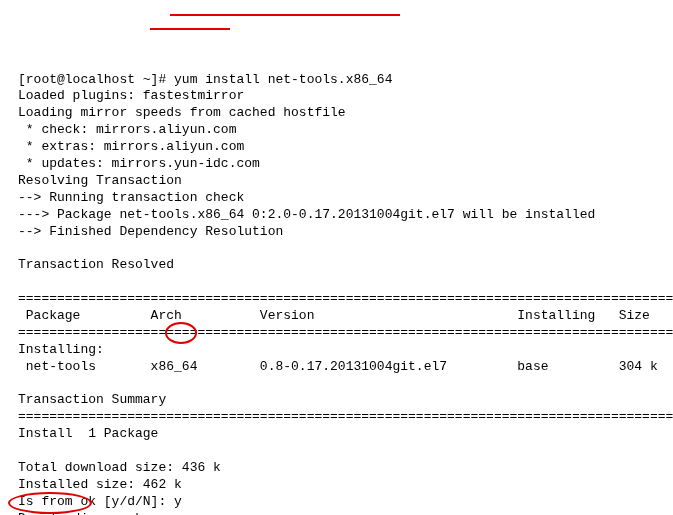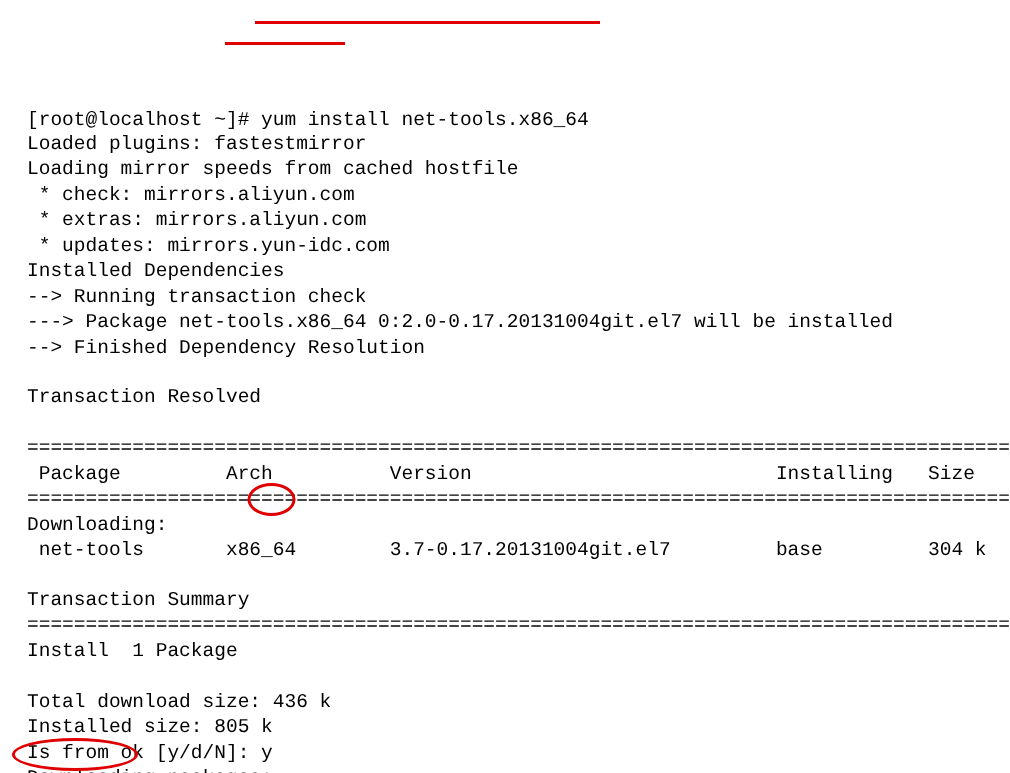--- a/index.html
+++ b/index.html
@@ -30,39 +30,39 @@
 <body>
 
 
 
 <div><span>[root@localhost ~]# </span><span>yum install net-tools.x86_64</span>
 <span>Loaded plugins: fastestmirror</span>
 <span>Loading mirror speeds from cached hostfile</span>
 <span> * check: mirrors.aliyun.com</span>
 <span> * extras: mirrors.aliyun.com</span>
 <span> * updates: mirrors.yun-idc.com</span>
-<span>Installed Dependencies</span>
+<span>Resolving Transaction</span>
 <span>--&gt; Running transaction check</span>
 <span>---&gt; Package net-tools.x86_64 0:2.0-0.17.20131004git.el7 will be installed</span>
 <span>--&gt; Finished Dependency Resolution</span>
 <span></span>
 <span>Transaction Resolved</span>
 <span></span>
 <span>=========================================================================================</span>
 <span> Package         Arch          Version                          Installing   Size</span>
 <span>=========================================================================================</span>
-<span>Downloading:</span>
-<span> net-tools       x86_64        3.7-0.17.20131004git.el7         base         304 k</span>
+<span>Installing:</span>
+<span> net-tools       x86_64        0.8-0.17.20131004git.el7         base         304 k</span>
 <span></span>
 <span>Transaction Summary</span>
 <span>=========================================================================================</span>
 <span>Install  1 Package</span>
 <span></span>
 <span>Total download size: 436 k</span>
-<span>Installed size: 805 k</span>
+<span>Installed size: 462 k</span>
 <span>Is from ok [y/d/N]: </span><span>y</span>
 <span>Downloading packages:</span>
 
 
 
 
 
 
 
 <span></span>

